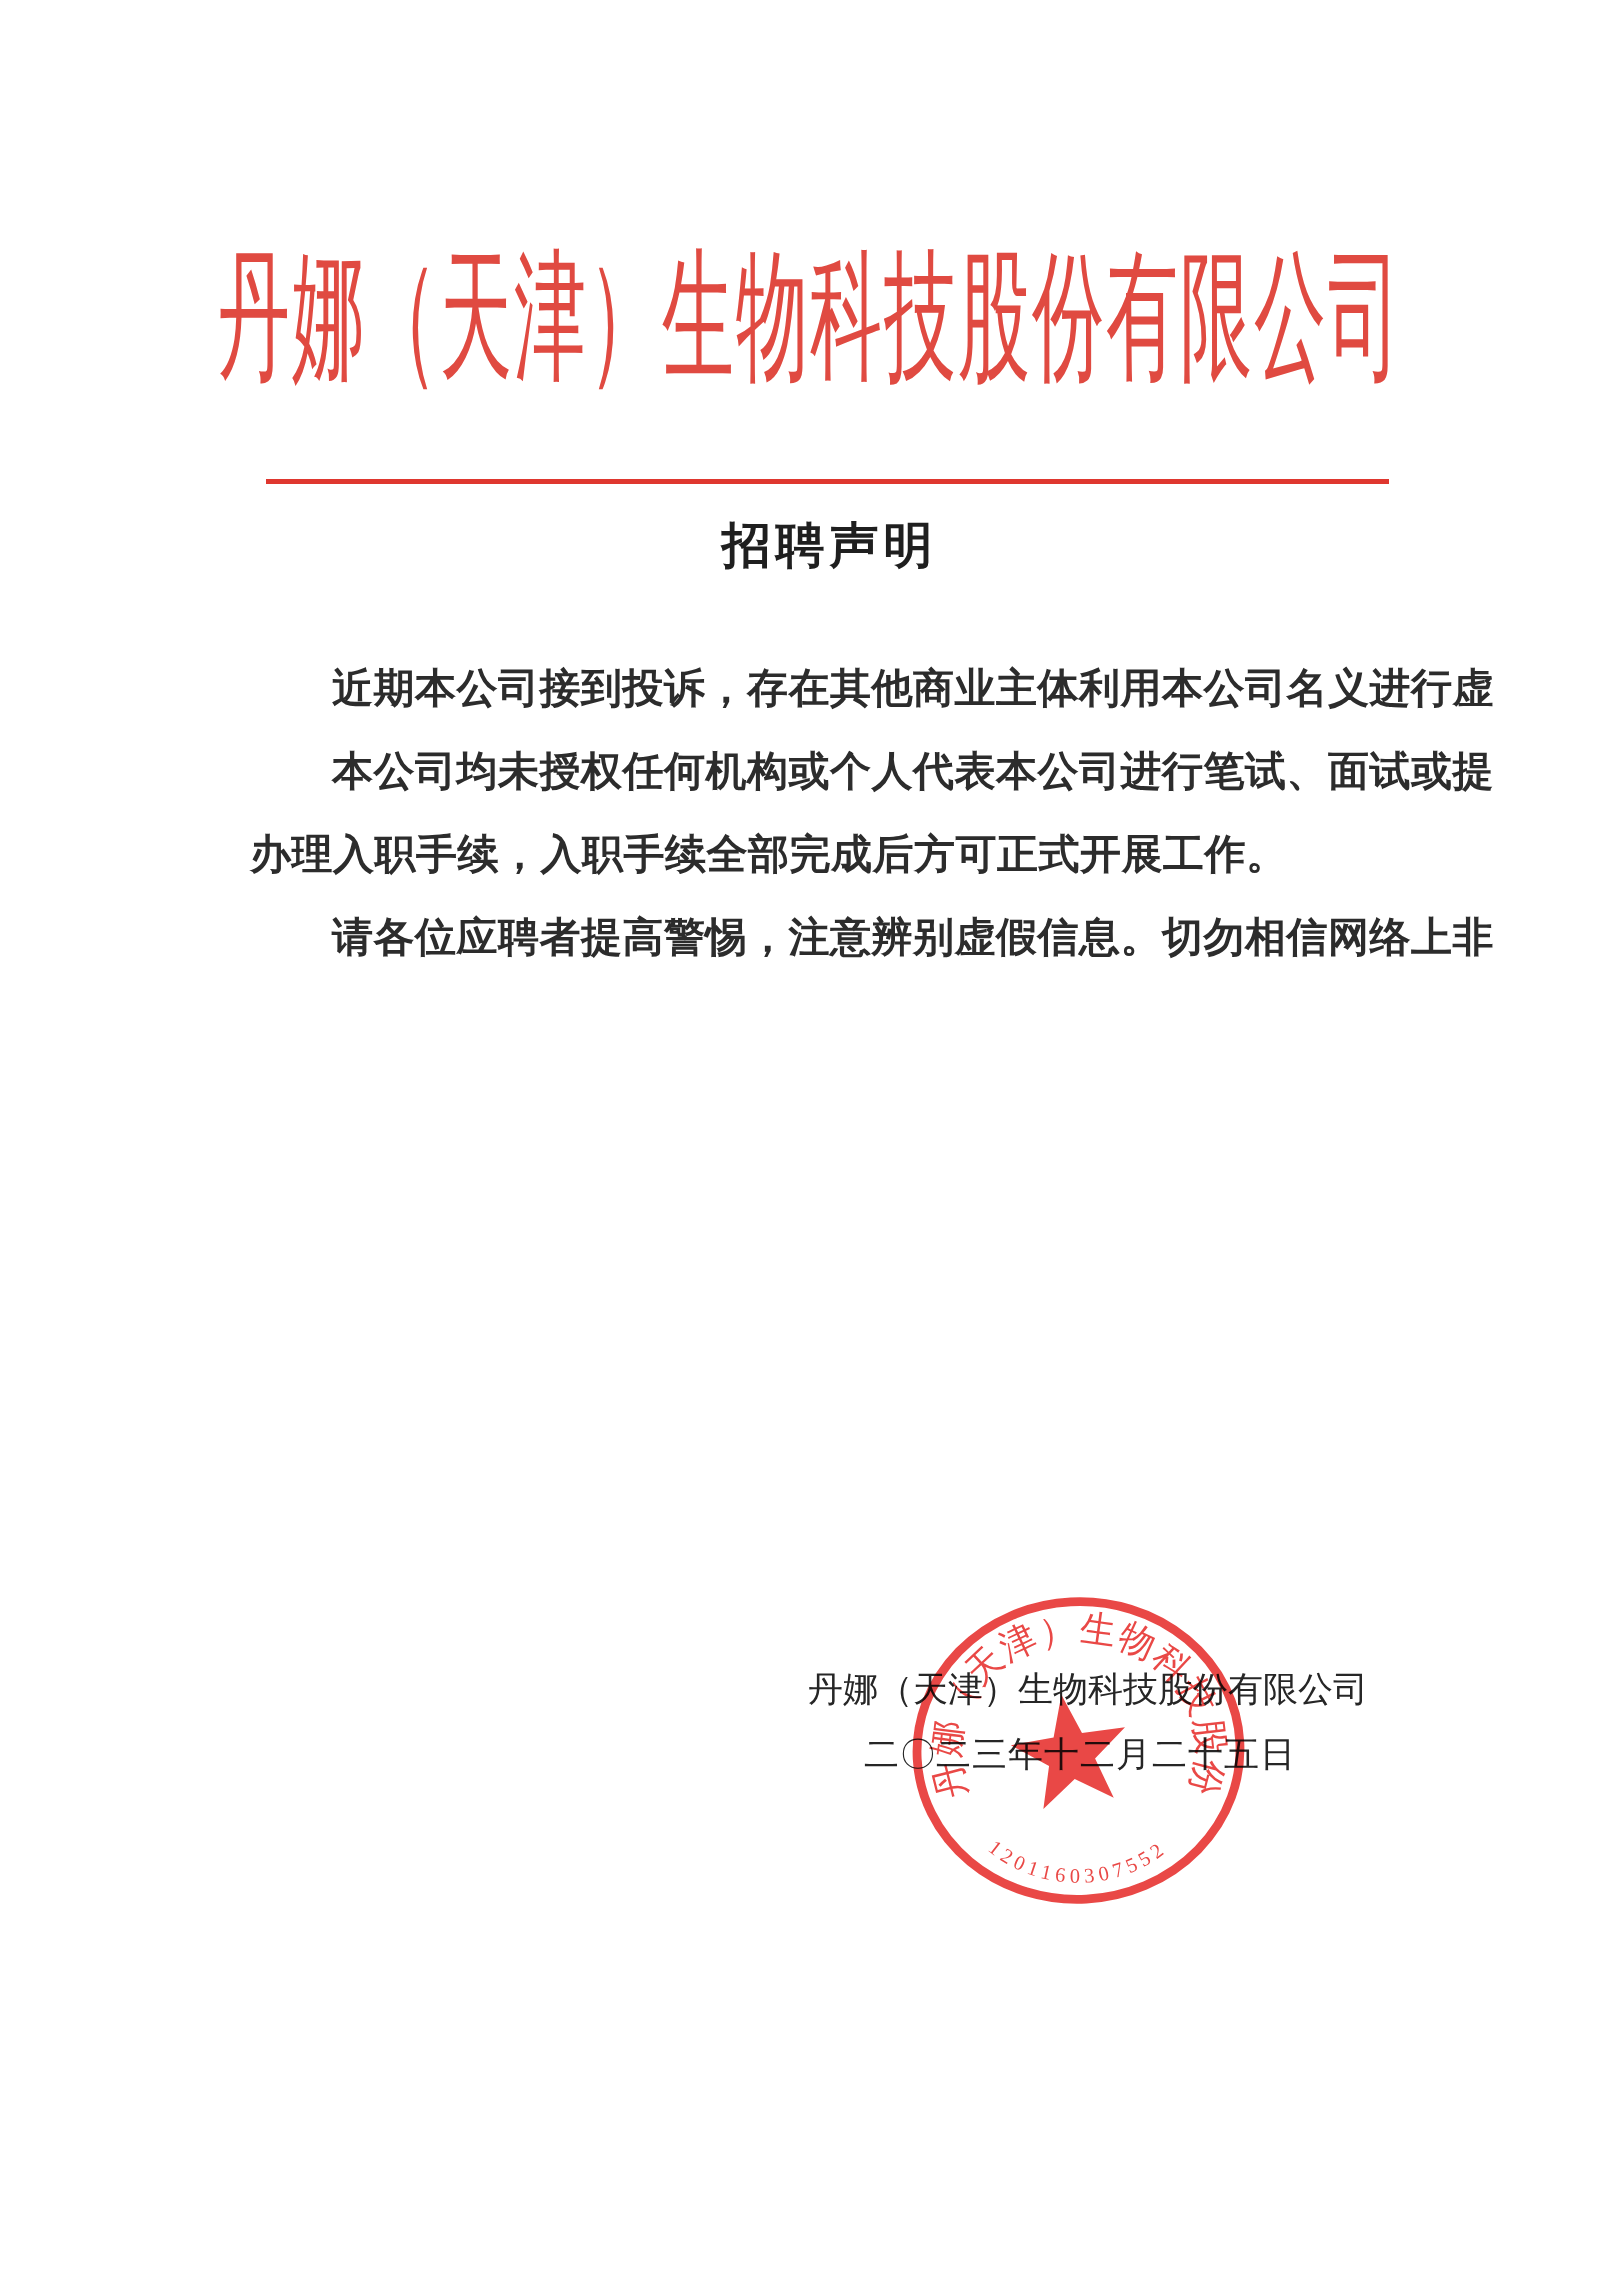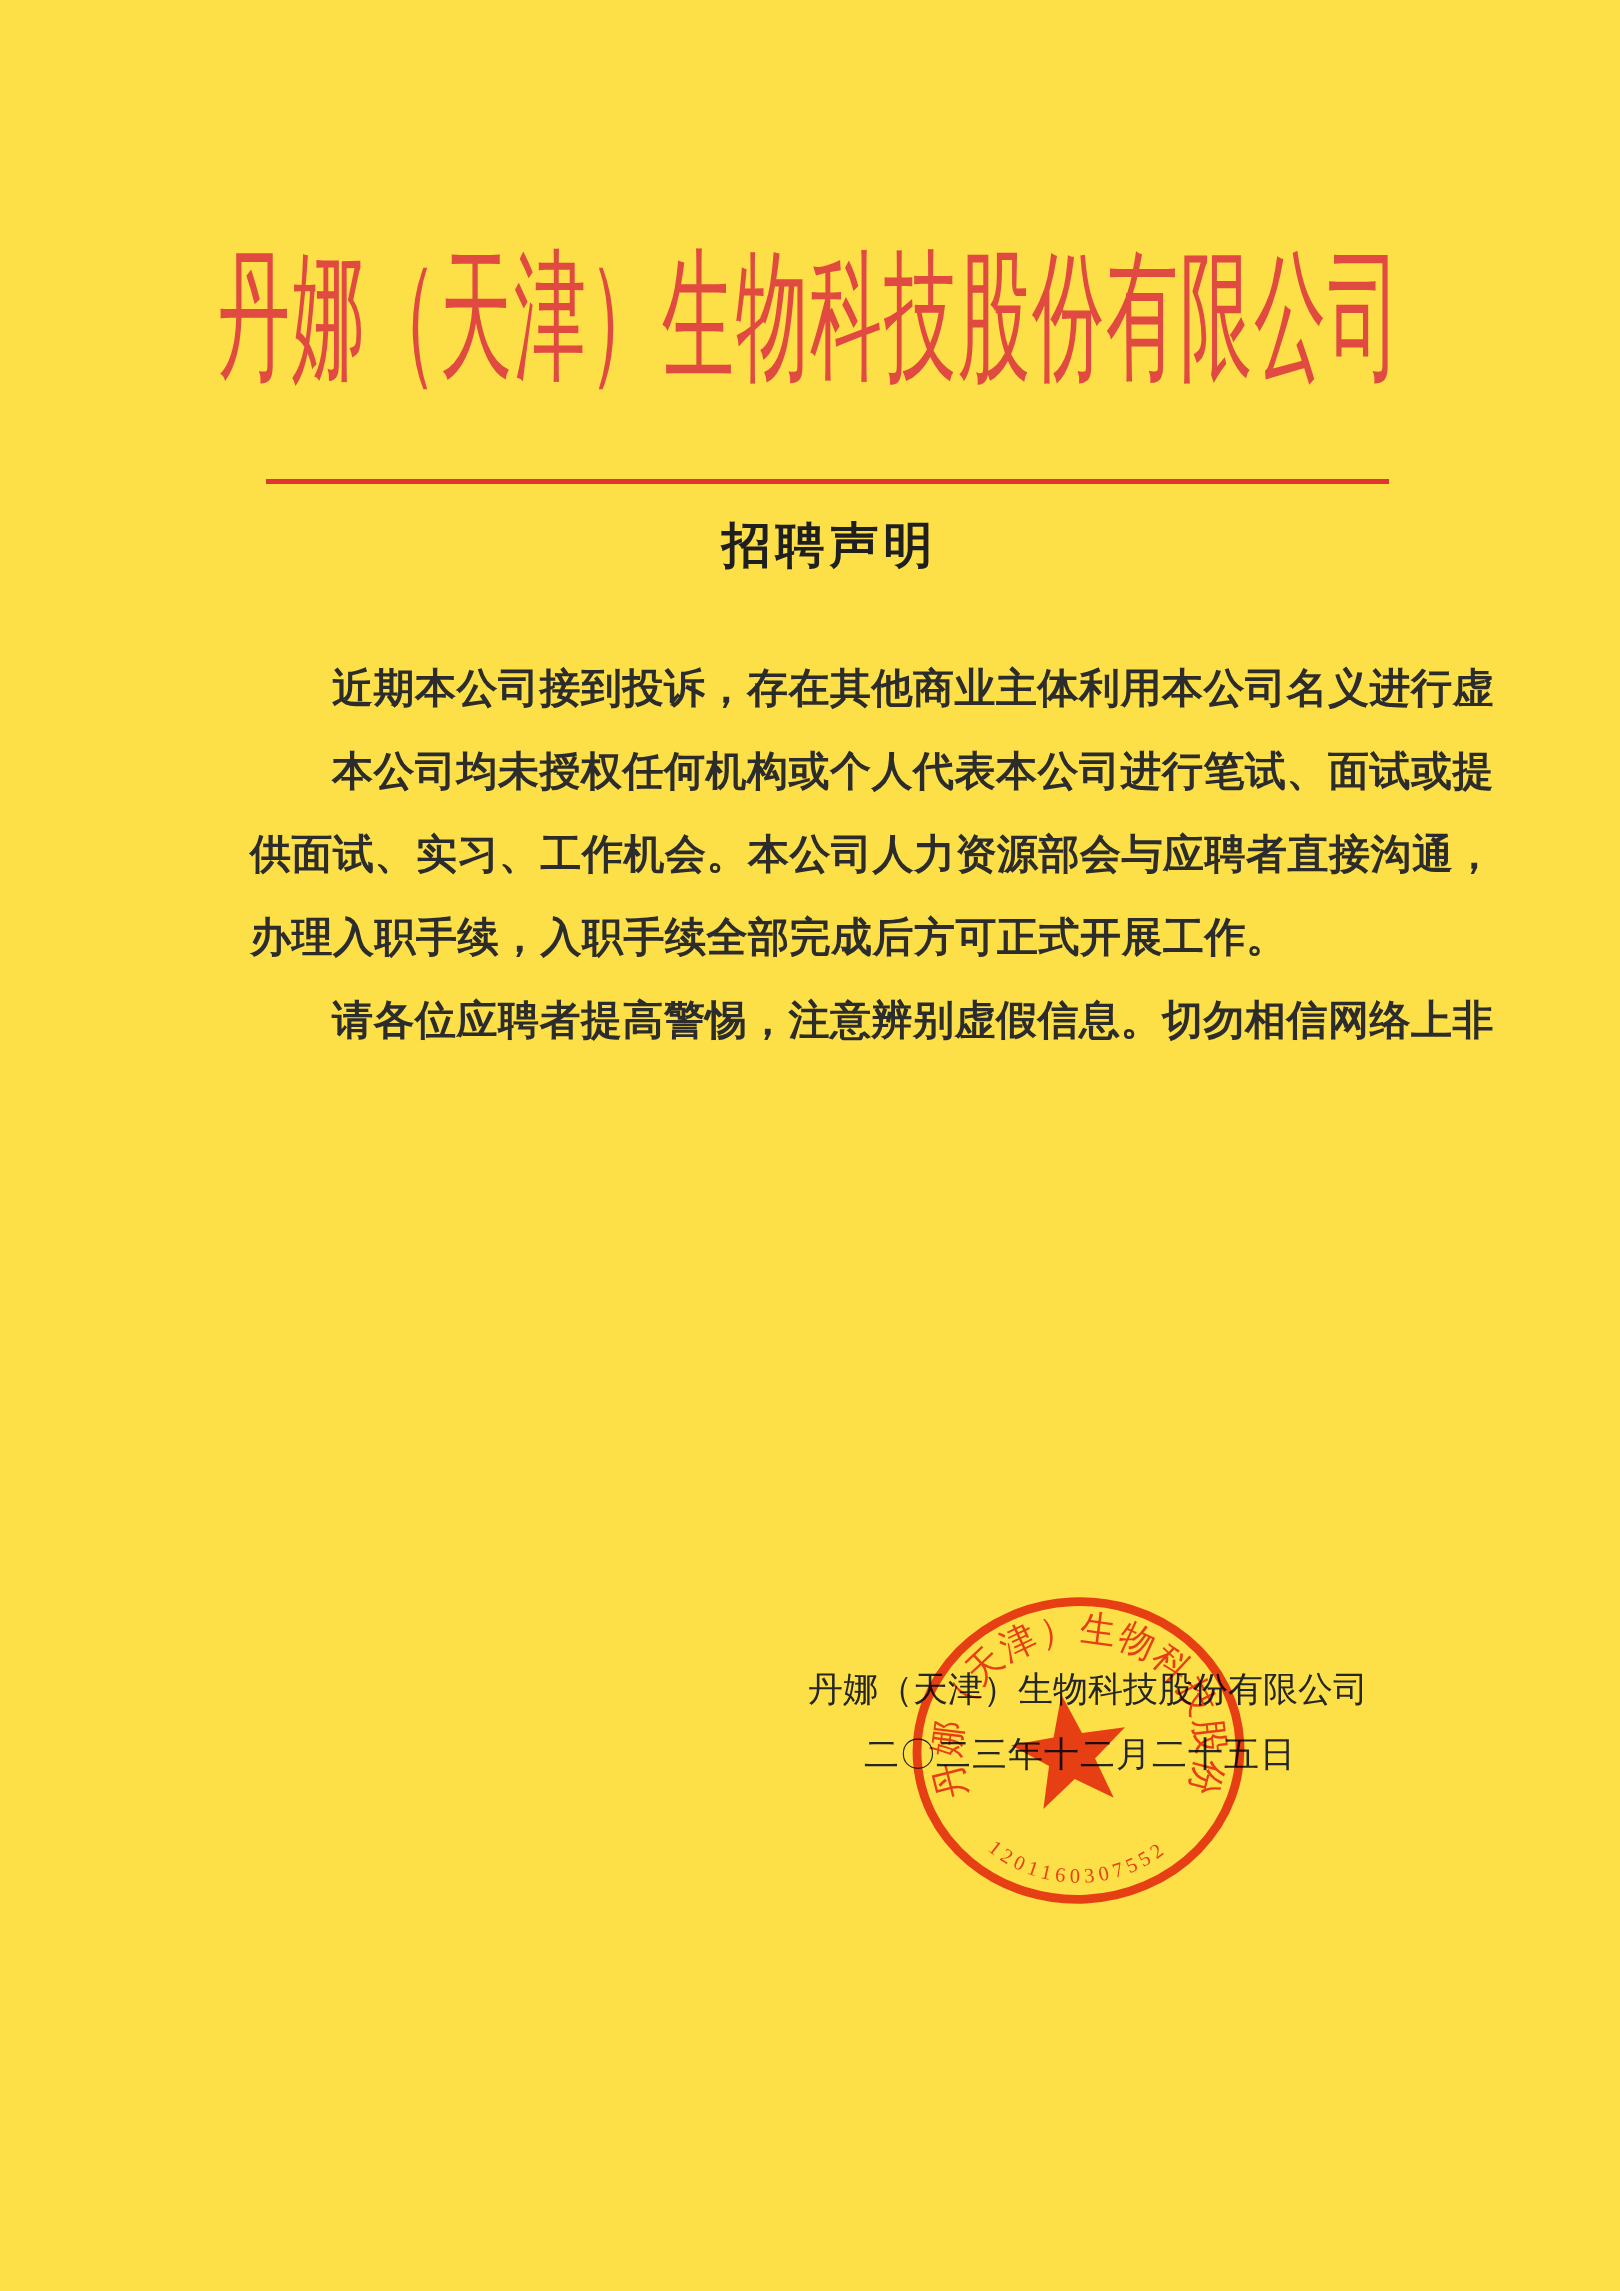--- a/index.html
+++ b/index.html
@@ -1,20 +1,20 @@
 <!DOCTYPE html>
 <html><head>
 <meta charset="utf-8">
 <style>
   html,body{margin:0;padding:0;background:#888;}
   .page{
     position:relative;
     width:1620px;height:2292px;
     margin:0 auto;
-    background:#fde047;
+    background:#ffffff;
     overflow:hidden;
     font-family:"Liberation Serif","DejaVu Serif",serif;
   }
   
   .letterhead{
     position:absolute;top:247px;left:0;right:0;
     text-align:center;
     font-size:72px;line-height:1;
     letter-spacing:2px;
     color:#e04a41;
@@ -75,21 +75,20 @@
 
   <div class="letterhead">丹娜（天津）生物科技股份有限公司</div>
 
   <div class="divider"></div>
 
   <h1 class="doc-title">招聘声明</h1>
 
   <div class="body-block" id="body-lines">
       <div class="body-line indent">近期本公司接到投诉，存在其他商业主体利用本公司名义进行虚</div>
       <div class="body-line indent">本公司均未授权任何机构或个人代表本公司进行笔试、面试或提</div>
-      <div class="body-line">供面试、实习、工作机会。本公司人力资源部会与应聘者直接沟通，</div>
       <div class="body-line">办理入职手续，入职手续全部完成后方可正式开展工作。</div>
       <div class="body-line indent">请各位应聘者提高警惕，注意辨别虚假信息。切勿相信网络上非</div>
     </div>
 
   <div class="sig-company">丹娜（天津）生物科技股份有限公司</div>
 
   <div class="sig-date">二〇二三年十二月二十五日</div>
 
   <svg class="stamp" viewBox="-180 -166 360 332" xmlns="http://www.w3.org/2000/svg">
     <defs>

